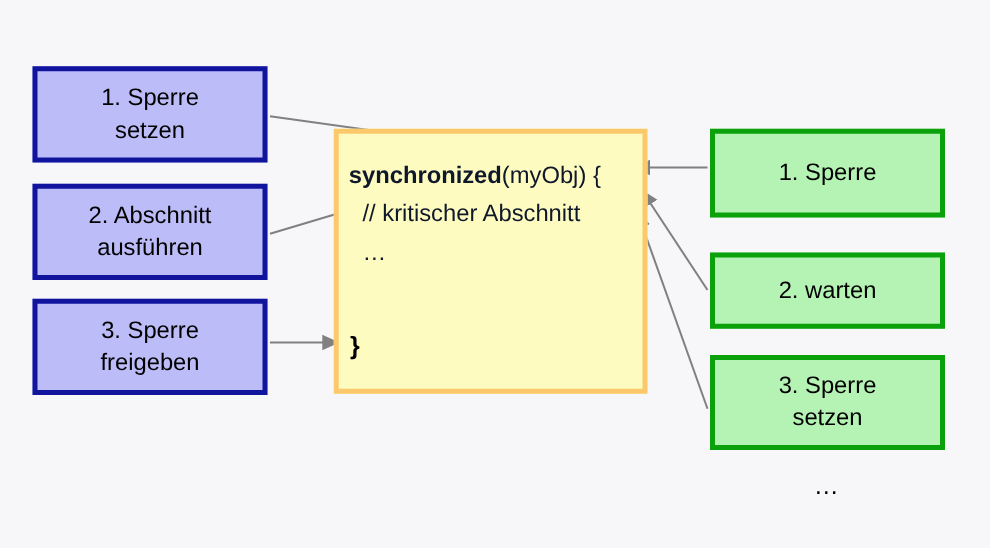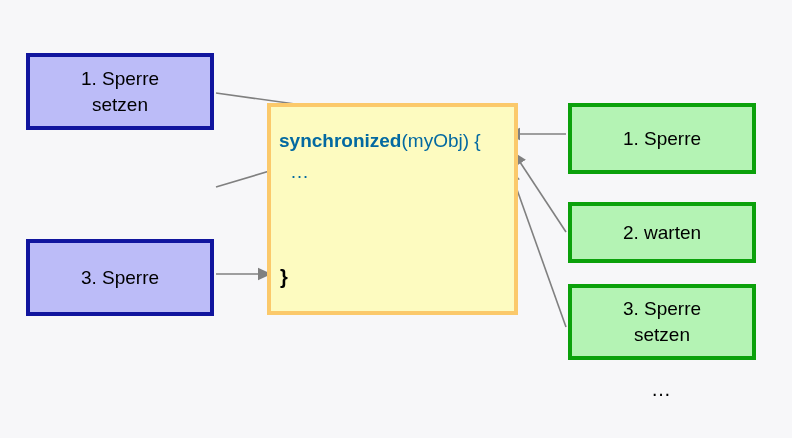--- a/index.html
+++ b/index.html
@@ -71,21 +71,21 @@
     border: 4px solid #fbc96b;
     z-index: 2;
   }
   .code-text {
     position: absolute;
     left: 8px;
     top: 18px;
     font-family: "Liberation Sans", sans-serif;
     font-size: 19px;
     line-height: 31px;
-    color: #0369a1;
+    color: #0f172a;
     white-space: nowrap;
   }
   .code-text .kw {
     font-weight: bold;
   }
   .code-indent {
     display: inline-block;
     width: 11px;
   }
   .code-brace-close {
@@ -133,28 +133,34 @@
     <line x1="566" y1="232" x2="514" y2="153" stroke="#808080" stroke-width="1.6" marker-end="url(#ah)"></line>
 
     <line x1="566" y1="327" x2="510" y2="170" stroke="#808080" stroke-width="1.6" marker-end="url(#ah)"></line>
   </svg>
 
   <div class="box box-blue" style="left:26px; top:53px; width:188px; height:77px;">
     <span class="line">1. Sperre</span>
     <span class="line">setzen</span>
   </div>
 
+  <div class="box box-blue" style="left:26px; top:147px; width:188px; height:77px;">
+    <span class="line">2. Abschnitt</span>
+    <span class="line">ausführen</span>
+  </div>
 
   <div class="box box-blue" style="left:26px; top:239px; width:188px; height:77px;">
     <span class="line">3. Sperre</span>
+    <span class="line">freigeben</span>
   </div>
 
   <div id="code-panel">
     <div class="code-text">
       <div><span class="kw">synchronized</span><span>(myObj) {</span></div>
+      <div><span class="code-indent"></span><span>// kritischer Abschnitt</span></div>
       <div><span class="code-indent"></span><span>…</span></div>
     </div>
     <div class="code-brace-close">}</div>
   </div>
 
   <div class="box box-green" style="left:568px; top:103px; width:188px; height:71px;">
     <span class="line">1. Sperre</span>
   </div>
 
   <div class="box box-green" style="left:568px; top:202px; width:188px; height:61px;justify-content:center;">

